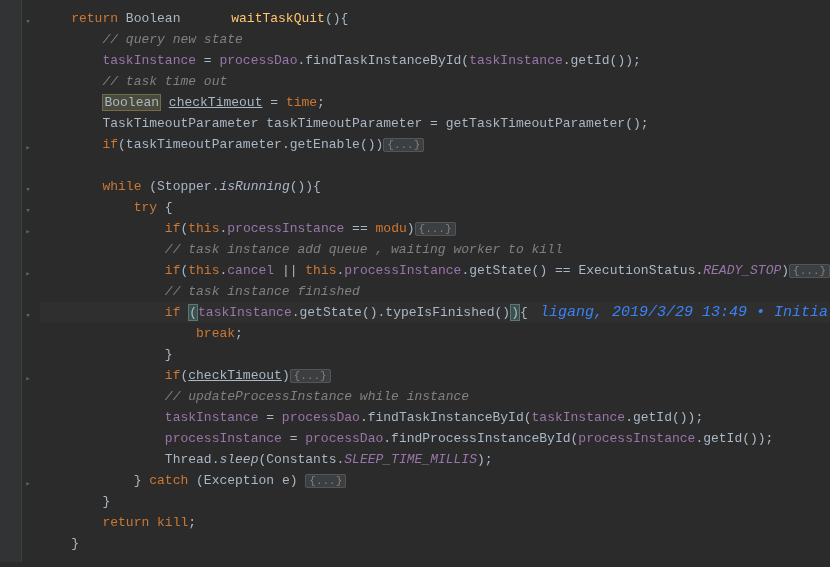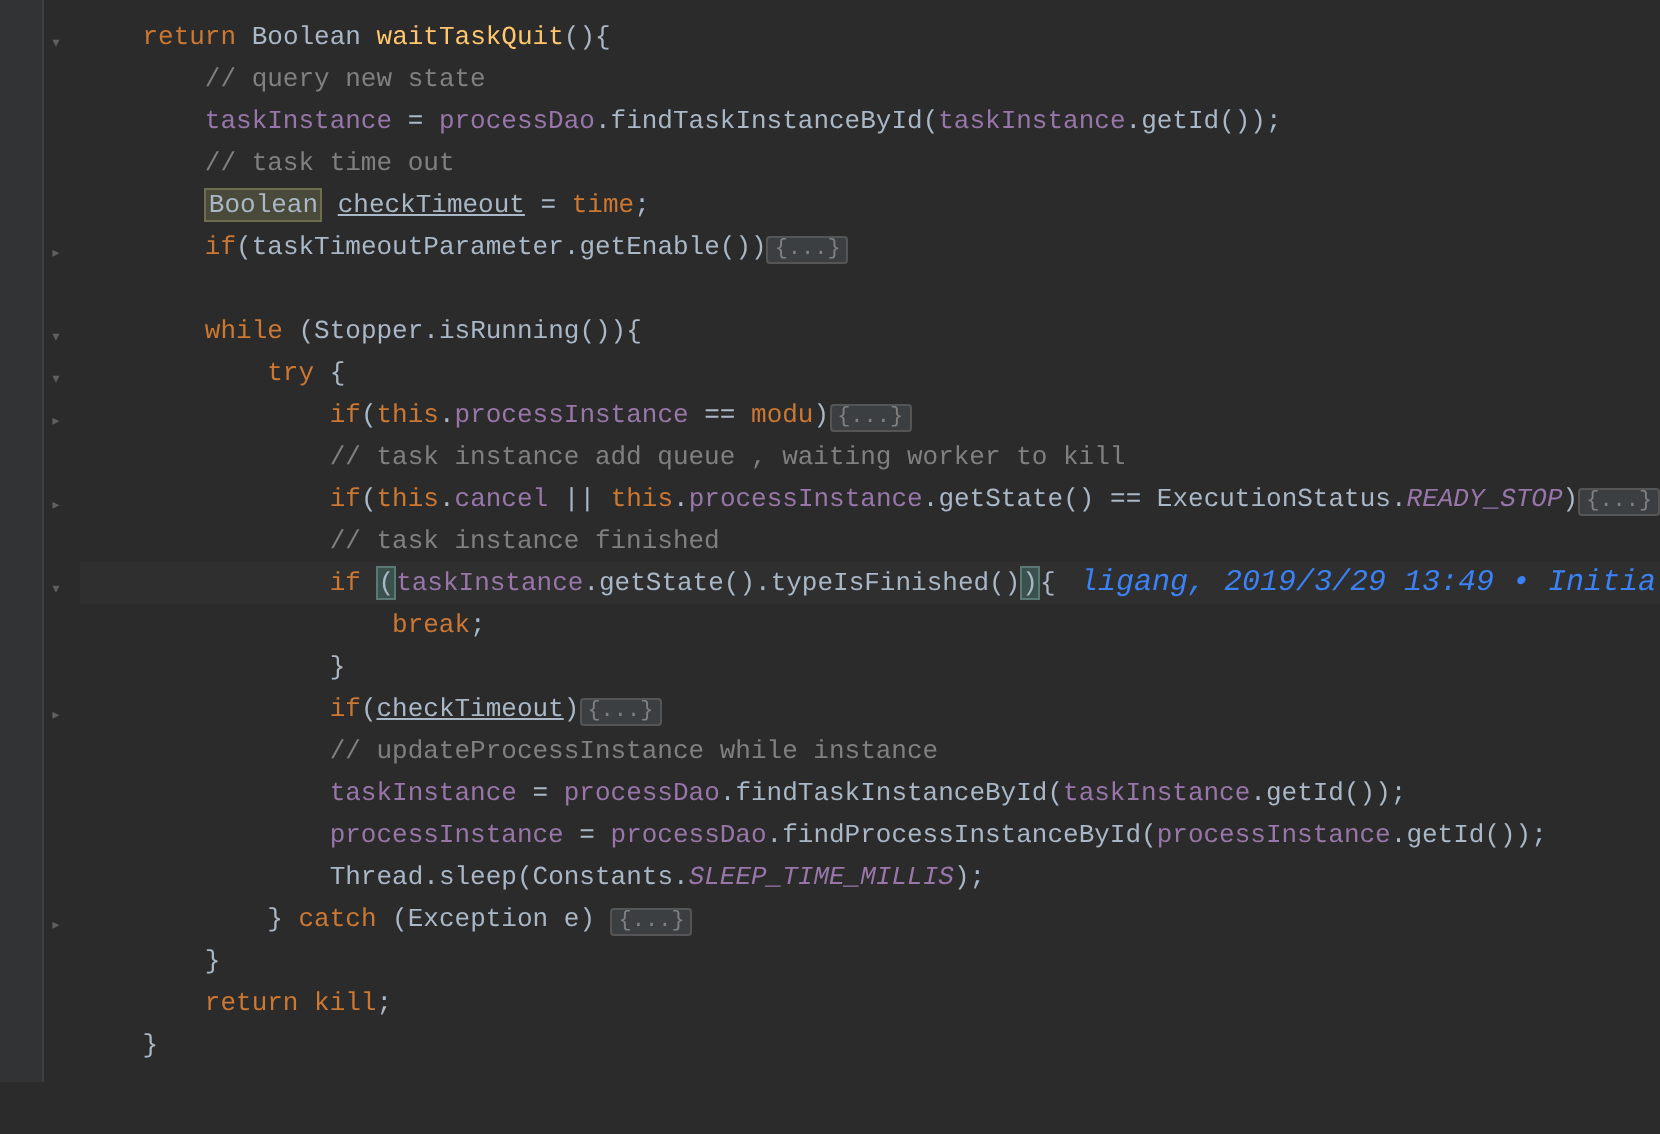--- a/index.html
+++ b/index.html
@@ -35,27 +35,27 @@
 .line {
   white-space: pre;
   height: 21px;
   position: relative;
 }
 .line.highlighted {
   background: rgba(50, 50, 50, 0.6);
 }
 .kw { color: #cc7832; }
 .type { color: #a9b7c6; }
-.method { color: #ffc66d; }
+.method { color: #ffc66d; margin-left: 43px; }
 .field { color: #9876aa; }
-.comment { color: #808080; }
+.comment { color: #808080; font-style: italic; }
 .null { color: #cc7832; }
 .this { color: #cc7832; }
 .const { color: #9876aa; font-style: italic; }
-.static { color: #a9b7c6; }
+.static { color: #a9b7c6; font-style: italic; }
 .fold { color: #808080; background: #3c3f41; border: 1px solid #555; border-radius: 2px; padding: 0 3px; font-size: 11px; cursor: pointer; }
 .underline { text-decoration: underline; }
 .boxed { background: #4a4a3a; border: 1px solid #6e6e4e; padding: 0 1px; }
 .bracket-hl { background: #3b514d; border: 1px solid #5c7875; }
 .annotation {
   position: absolute;
   left: 500px;
   color: #3b82f6;
   font-style: italic;
   font-size: 15px;
@@ -82,20 +82,21 @@
     <div class="line"><span class="fold-marker">▾</span>    <span class="kw">return</span> <span class="type">Boolean</span> <span class="method">waitTaskQuit</span><span>(){</span></div>
 
     <div class="line">        <span class="comment">// query new state</span></div>
 
     <div class="line">        <span class="field">taskInstance</span><span> = </span><span class="field">processDao</span><span>.</span><span>findTaskInstanceById</span>(<span class="field">taskInstance</span>.<span>getId</span><span>());</span></div>
 
     <div class="line">        <span class="comment">// task time out</span></div>
 
     <div class="line">        <span class="boxed">Boolean</span> <span class="underline">checkTimeout</span><span> = </span><span class="kw">time</span><span>;</span></div>
 
+    <div class="line">        <span>TaskTimeoutParameter </span><span>taskTimeoutParameter</span><span> = </span><span>getTaskTimeoutParameter</span><span>();</span></div>
 
     <div class="line"><span class="fold-marker">▸</span>        <span class="kw">if</span><span>(</span><span>taskTimeoutParameter</span><span>.</span><span>getEnable</span><span>())</span><span class="fold">{...}</span></div>
 
     <div class="line"></div>
 
     <div class="line"><span class="fold-marker">▾</span>        <span class="kw">while</span><span> (</span><span>Stopper</span><span>.</span><span class="static">isRunning</span><span>()){</span></div>
 
     <div class="line"><span class="fold-marker">▾</span>            <span class="kw">try</span><span> {</span></div>
 
     <div class="line"><span class="fold-marker">▸</span>                <span class="kw">if</span><span>(</span><span class="this">this</span><span>.</span><span class="field">processInstance</span><span> == </span><span class="null">modu</span><span>)</span><span class="fold">{...}</span></div>

